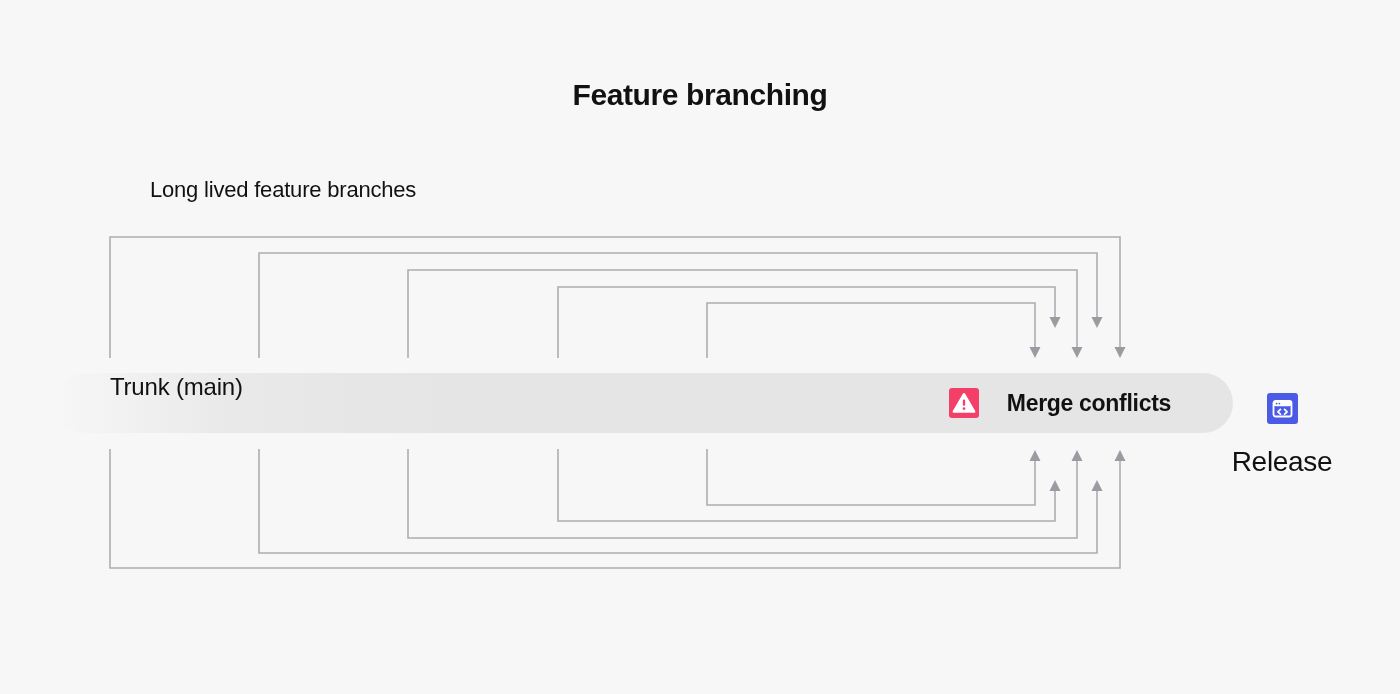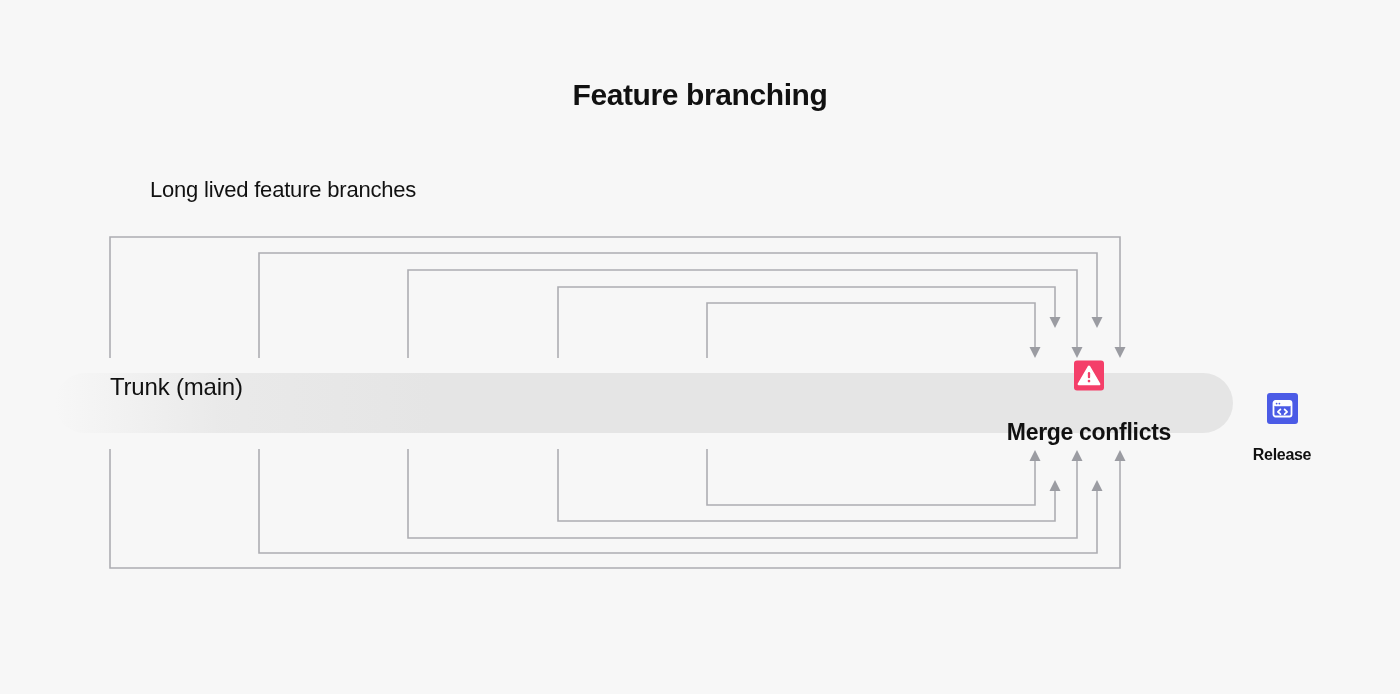--- a/index.html
+++ b/index.html
@@ -33,38 +33,38 @@
     position:absolute;left:55px;top:373px;width:1178px;height:60px;
     border-radius:30px;
     background:linear-gradient(90deg, rgba(229,229,229,0) 0%, rgba(229,229,229,.75) 14%, var(--trunk) 32%);
     display:flex;align-items:flex-start;
   }
   .trunk-label{
     margin-left:55px;font-size:24px;font-weight:400;letter-spacing:-.2px;
   }
   .merge-group{
     position:absolute;right:62px;top:50%;transform:translateY(-50%);
-    display:flex;align-items:center;gap:28px;flex-direction:column;
+    display:flex;align-items:center;gap:28px;
   }
   .warn-icon{
     width:30px;height:30px;border-radius:3px;background:var(--pink);
     display:flex;align-items:center;justify-content:center;flex:0 0 auto;
   }
   .warn-icon svg .excl{fill:var(--pink);}
   .merge-label{font-size:23px;font-weight:700;letter-spacing:-.3px;white-space:nowrap;}
   .release-group{
     position:absolute;left:1236px;top:393px;width:92px;
     display:flex;flex-direction:column;align-items:center;
   }
   .release-icon{
     width:31px;height:31px;border-radius:3px;background:var(--blue);
     display:flex;align-items:center;justify-content:center;
   }
   .release-label{
-    margin-top:22px;font-size:16px;font-weight:700;letter-spacing:-.3px;text-align:center;
+    margin-top:22px;font-size:28px;font-weight:400;letter-spacing:-.3px;text-align:center;
   }
 </style>
 </head>
 <body>
 
 <div class="canvas">
 
   <div class="title">Feature branching</div>
 
   <div class="subtitle">Long lived feature branches</div>

